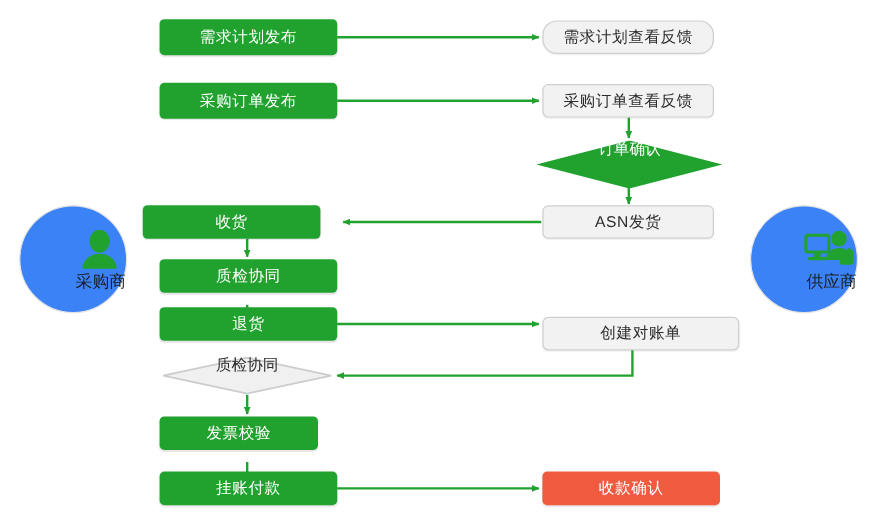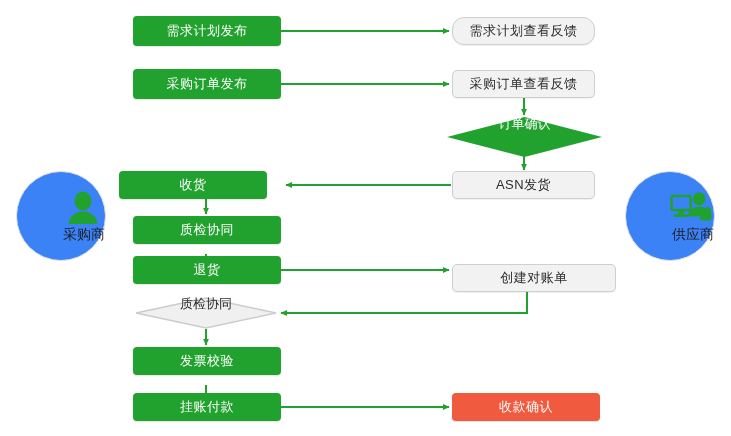--- a/index.html
+++ b/index.html
@@ -199,21 +199,21 @@
     <span>退货</span>
   </div>
 
   <div class="diamond grey" style="left:135px; top:297px; width:142px; height:32px;">
     <svg class="dshape" viewBox="0 0 142 32" preserveAspectRatio="none" xmlns="http://www.w3.org/2000/svg">
       <polygon points="71,1 141,16 71,31 1,16" fill="#f0f0f0" stroke="#cccccc" stroke-width="1.4"></polygon>
     </svg>
     <span class="dlabel">质检协同</span>
   </div>
 
-  <div class="node green" style="left:133px; top:347px; width:148px; height:28px;">
+  <div class="node green" style="left:133px; top:347px; width:132px; height:28px;">
     <span>发票校验</span>
   </div>
 
   <div class="node green" style="left:133px; top:393px; width:148px; height:28px;">
     <span>挂账付款</span>
   </div>
 
   <div class="node grey" style="left:452px; top:17px; width:143px; height:28px;border-radius:12px;">
     <span>需求计划查看反馈</span>
   </div>

